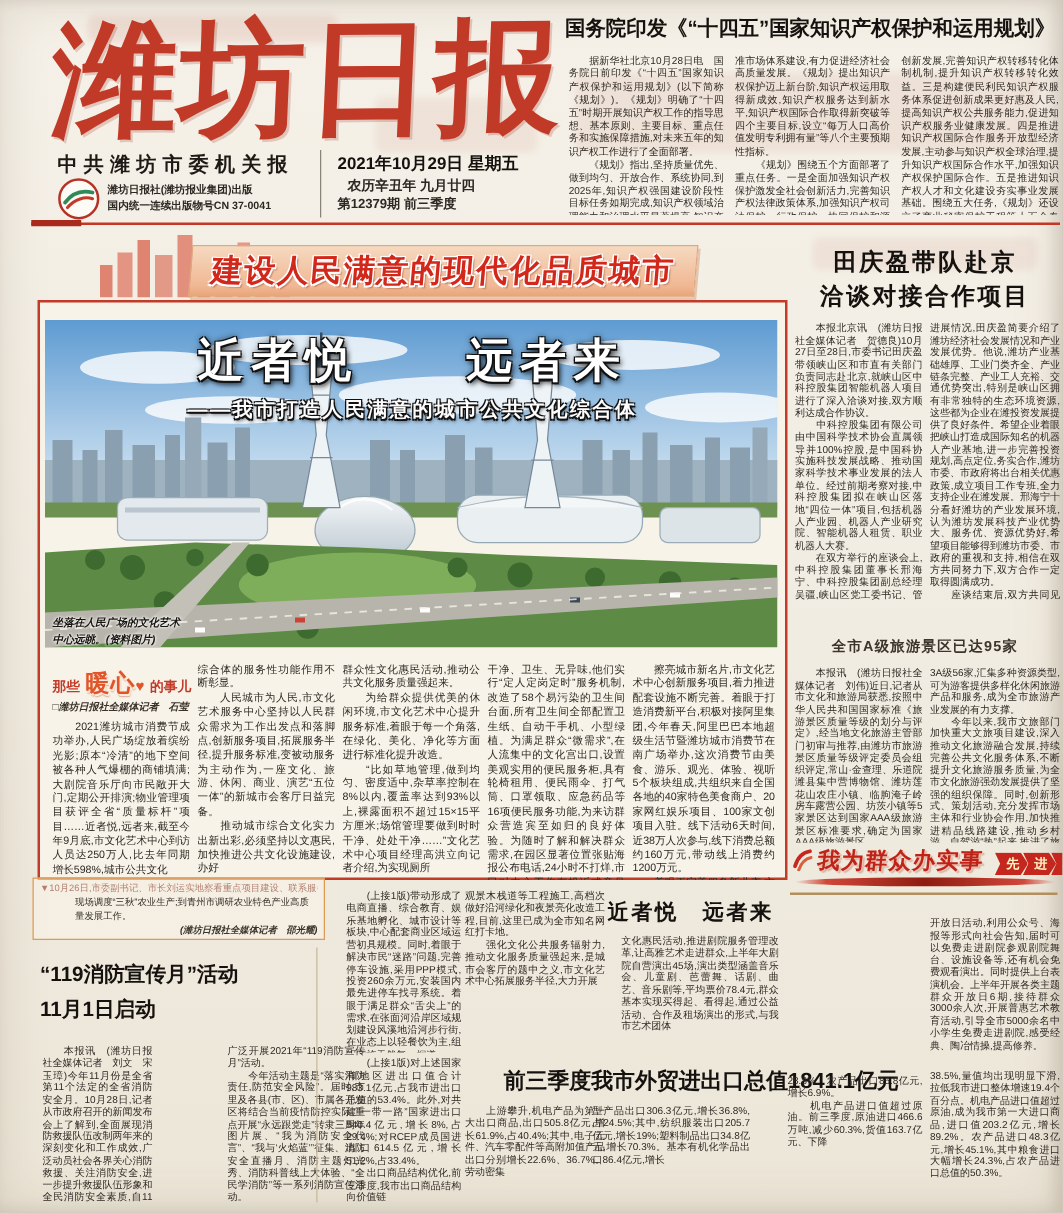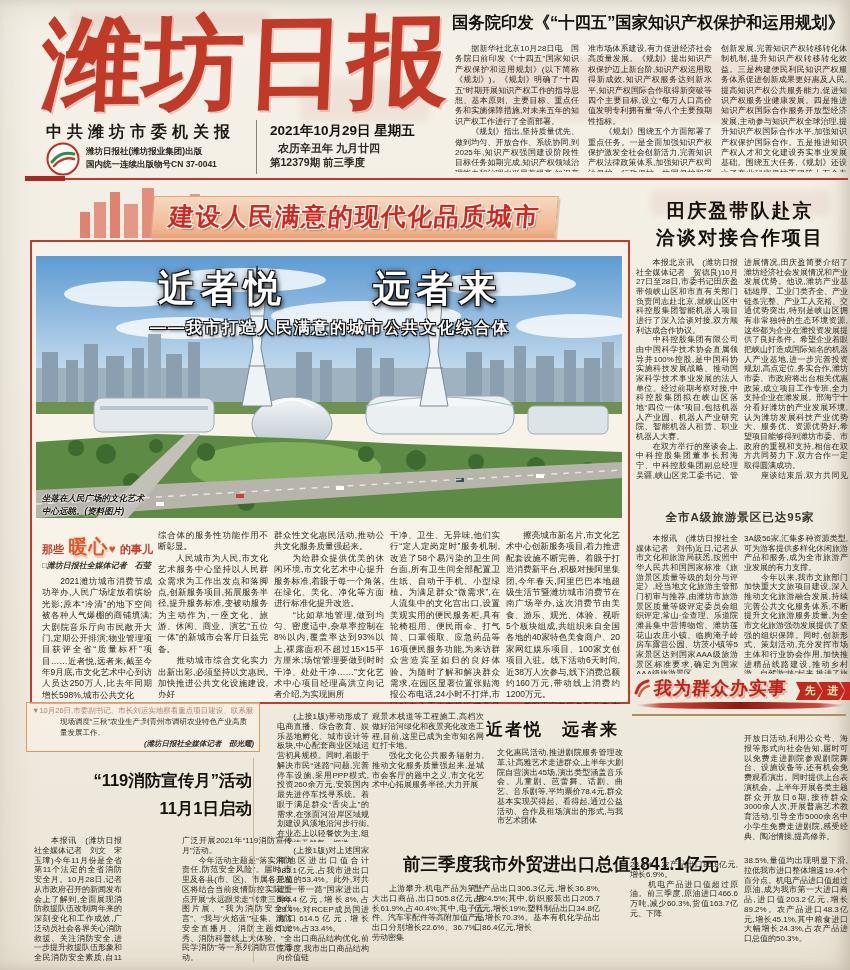--- a/index.html
+++ b/index.html
@@ -261,21 +261,21 @@
   </div>
   <div class="swoosh" style="left:636px;top:702px;width:208px;"></div>
   <div class="tanrule" style="left:632px;top:714px;width:214px;height:1.5px;"></div>
 
   <div class="briefbox" style="left:26px;top:702px;width:222px;height:42px;">
     <div class="brief-faint">▼10月26日,市委副书记、市长刘运实地察看重点项目建设、联系服务企业,</div>
     <div class="brief-main">现场调度“三秋”农业生产;到青州市调研农业特色产业高质量发展工作。</div>
     <div class="brief-byline">(潍坊日报社全媒体记者　邵光耀)</div>
   </div>
 
-  <div class="abs headline" style="left:32px;top:766px;width:220px;font-size:16.5px;text-align:right;line-height:1.7;">
+  <div class="abs headline" style="left:32px;top:766px;width:220px;font-size:16.5px;text-align:left;line-height:1.7;">
     <div>“119消防宣传月”活动</div>
     <div>11月1日启动</div>
   </div>
   <div class="coltext" style="left:34px;top:836px;width:88px;height:126px;font-size:8px;line-height:1.22;">　　本报讯　(潍坊日报社全媒体记者　刘文　宋玉璋)今年11月份是全省第11个法定的全省消防安全月。10月28日,记者从市政府召开的新闻发布会上了解到,全面展现消防救援队伍改制两年来的深刻变化和工作成效,广泛动员社会各界关心消防救援、关注消防安全,进一步提升救援队伍形象和全民消防安全素质,自11月1日至30日,全市将</div>
   <div class="coltext" style="left:146px;top:836px;width:110px;height:126px;font-size:8px;line-height:1.22;margin-left:36px;">广泛开展2021年“119消防宣传月”活动。
 　　今年活动主题是“落实消防责任,防范安全风险”。届时,市里及各县(市、区)、市属各开发区将结合当前疫情防控实际,重点开展“永远跟党走”转隶三周年图片展、“我为消防安全代言”、“我与‘火焰蓝’”征集、消防安全直播月、消防主题灯光秀、消防科普线上大体验、“全民学消防”等一系列消防宣传活动。</div>
   <div class="subtlevr" style="left:253px;top:758px;height:204px;"></div>
 
   <div class="coltext" style="left:277px;top:712px;width:92px;height:130px;font-size:8px;line-height:1.22;">　　(上接1版)带动形成了电商直播、综合教育、娱乐基地孵化、城市设计等板块,中心配套商业区域运营初具规模。同时,着眼于解决市民“迷路”问题,完善停车设施,采用PPP模式,投资260余万元,安装国内最先进停车找寻系统。着眼于满足群众“舌尖上”的需求,在张面河沿岸区域规划建设风溪地沿河步行街,在业态上以轻餐饮为主,组织实施天然气、烟道、</div>
   <div class="coltext" style="left:372px;top:712px;width:112px;height:166px;font-size:8px;line-height:1.22;">观景木栈道等工程施工,高档次做好沿河绿化和夜景亮化改造工程,目前,这里已成为全市知名网红打卡地。

